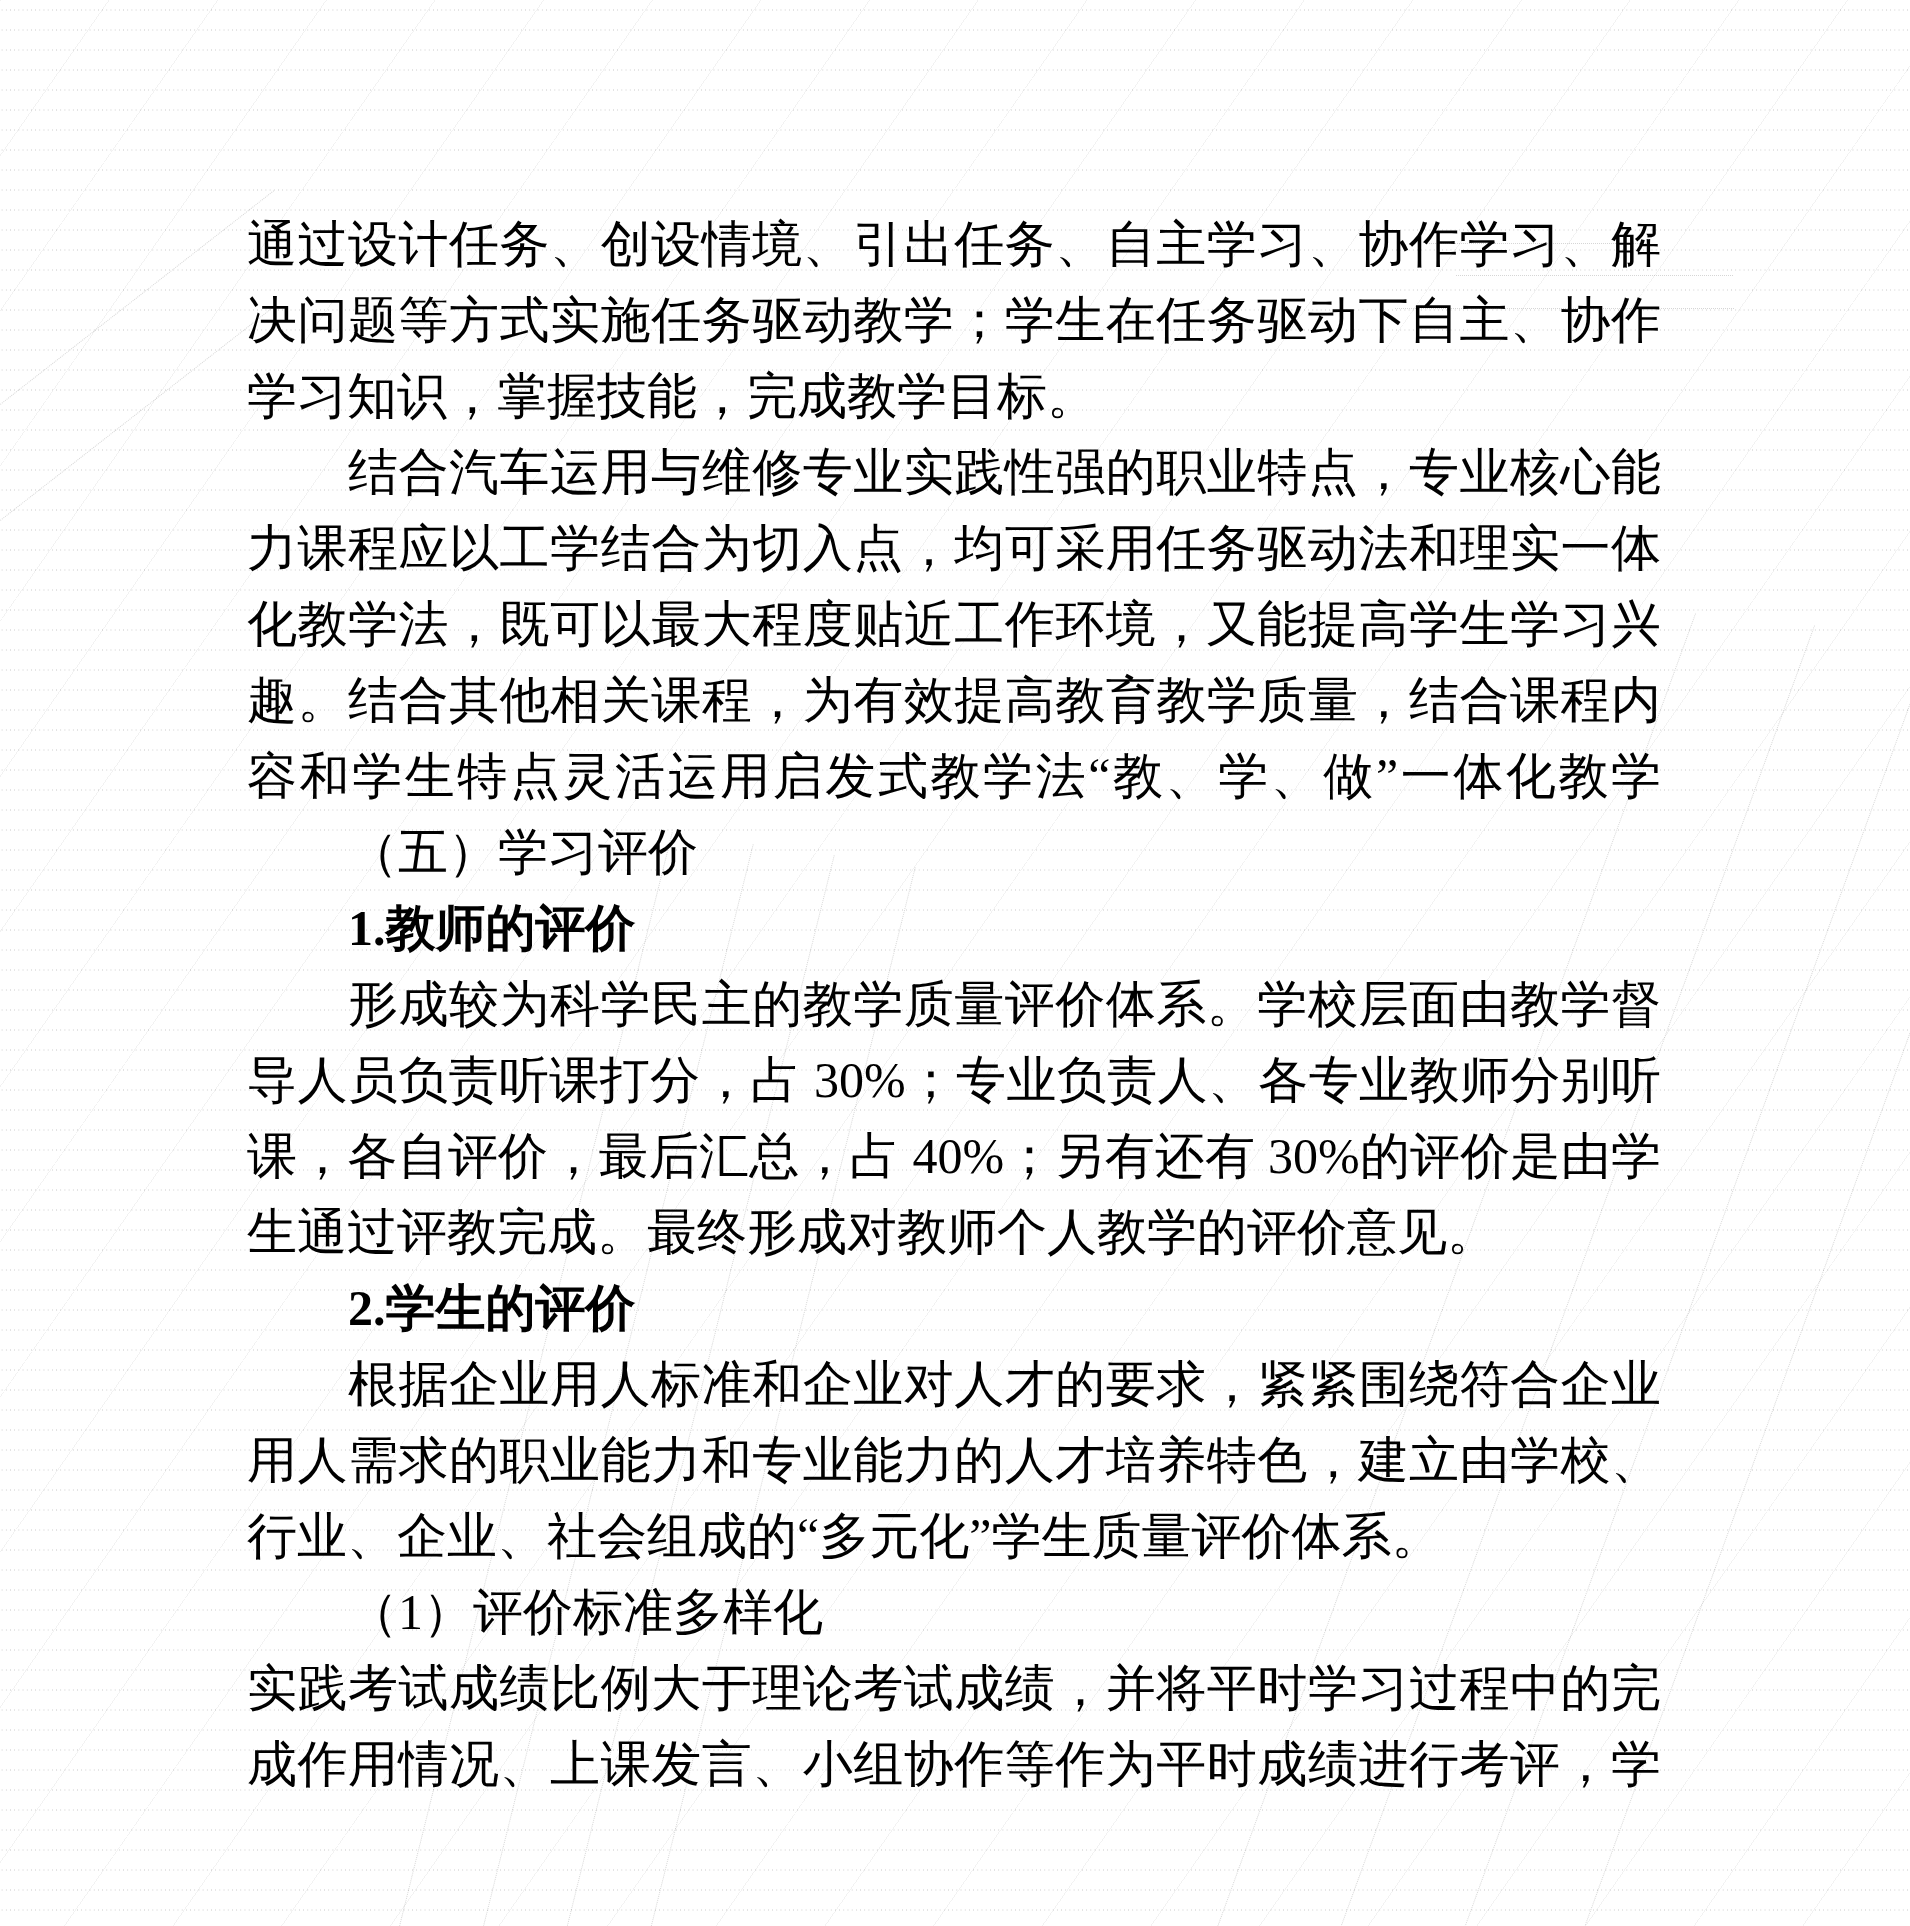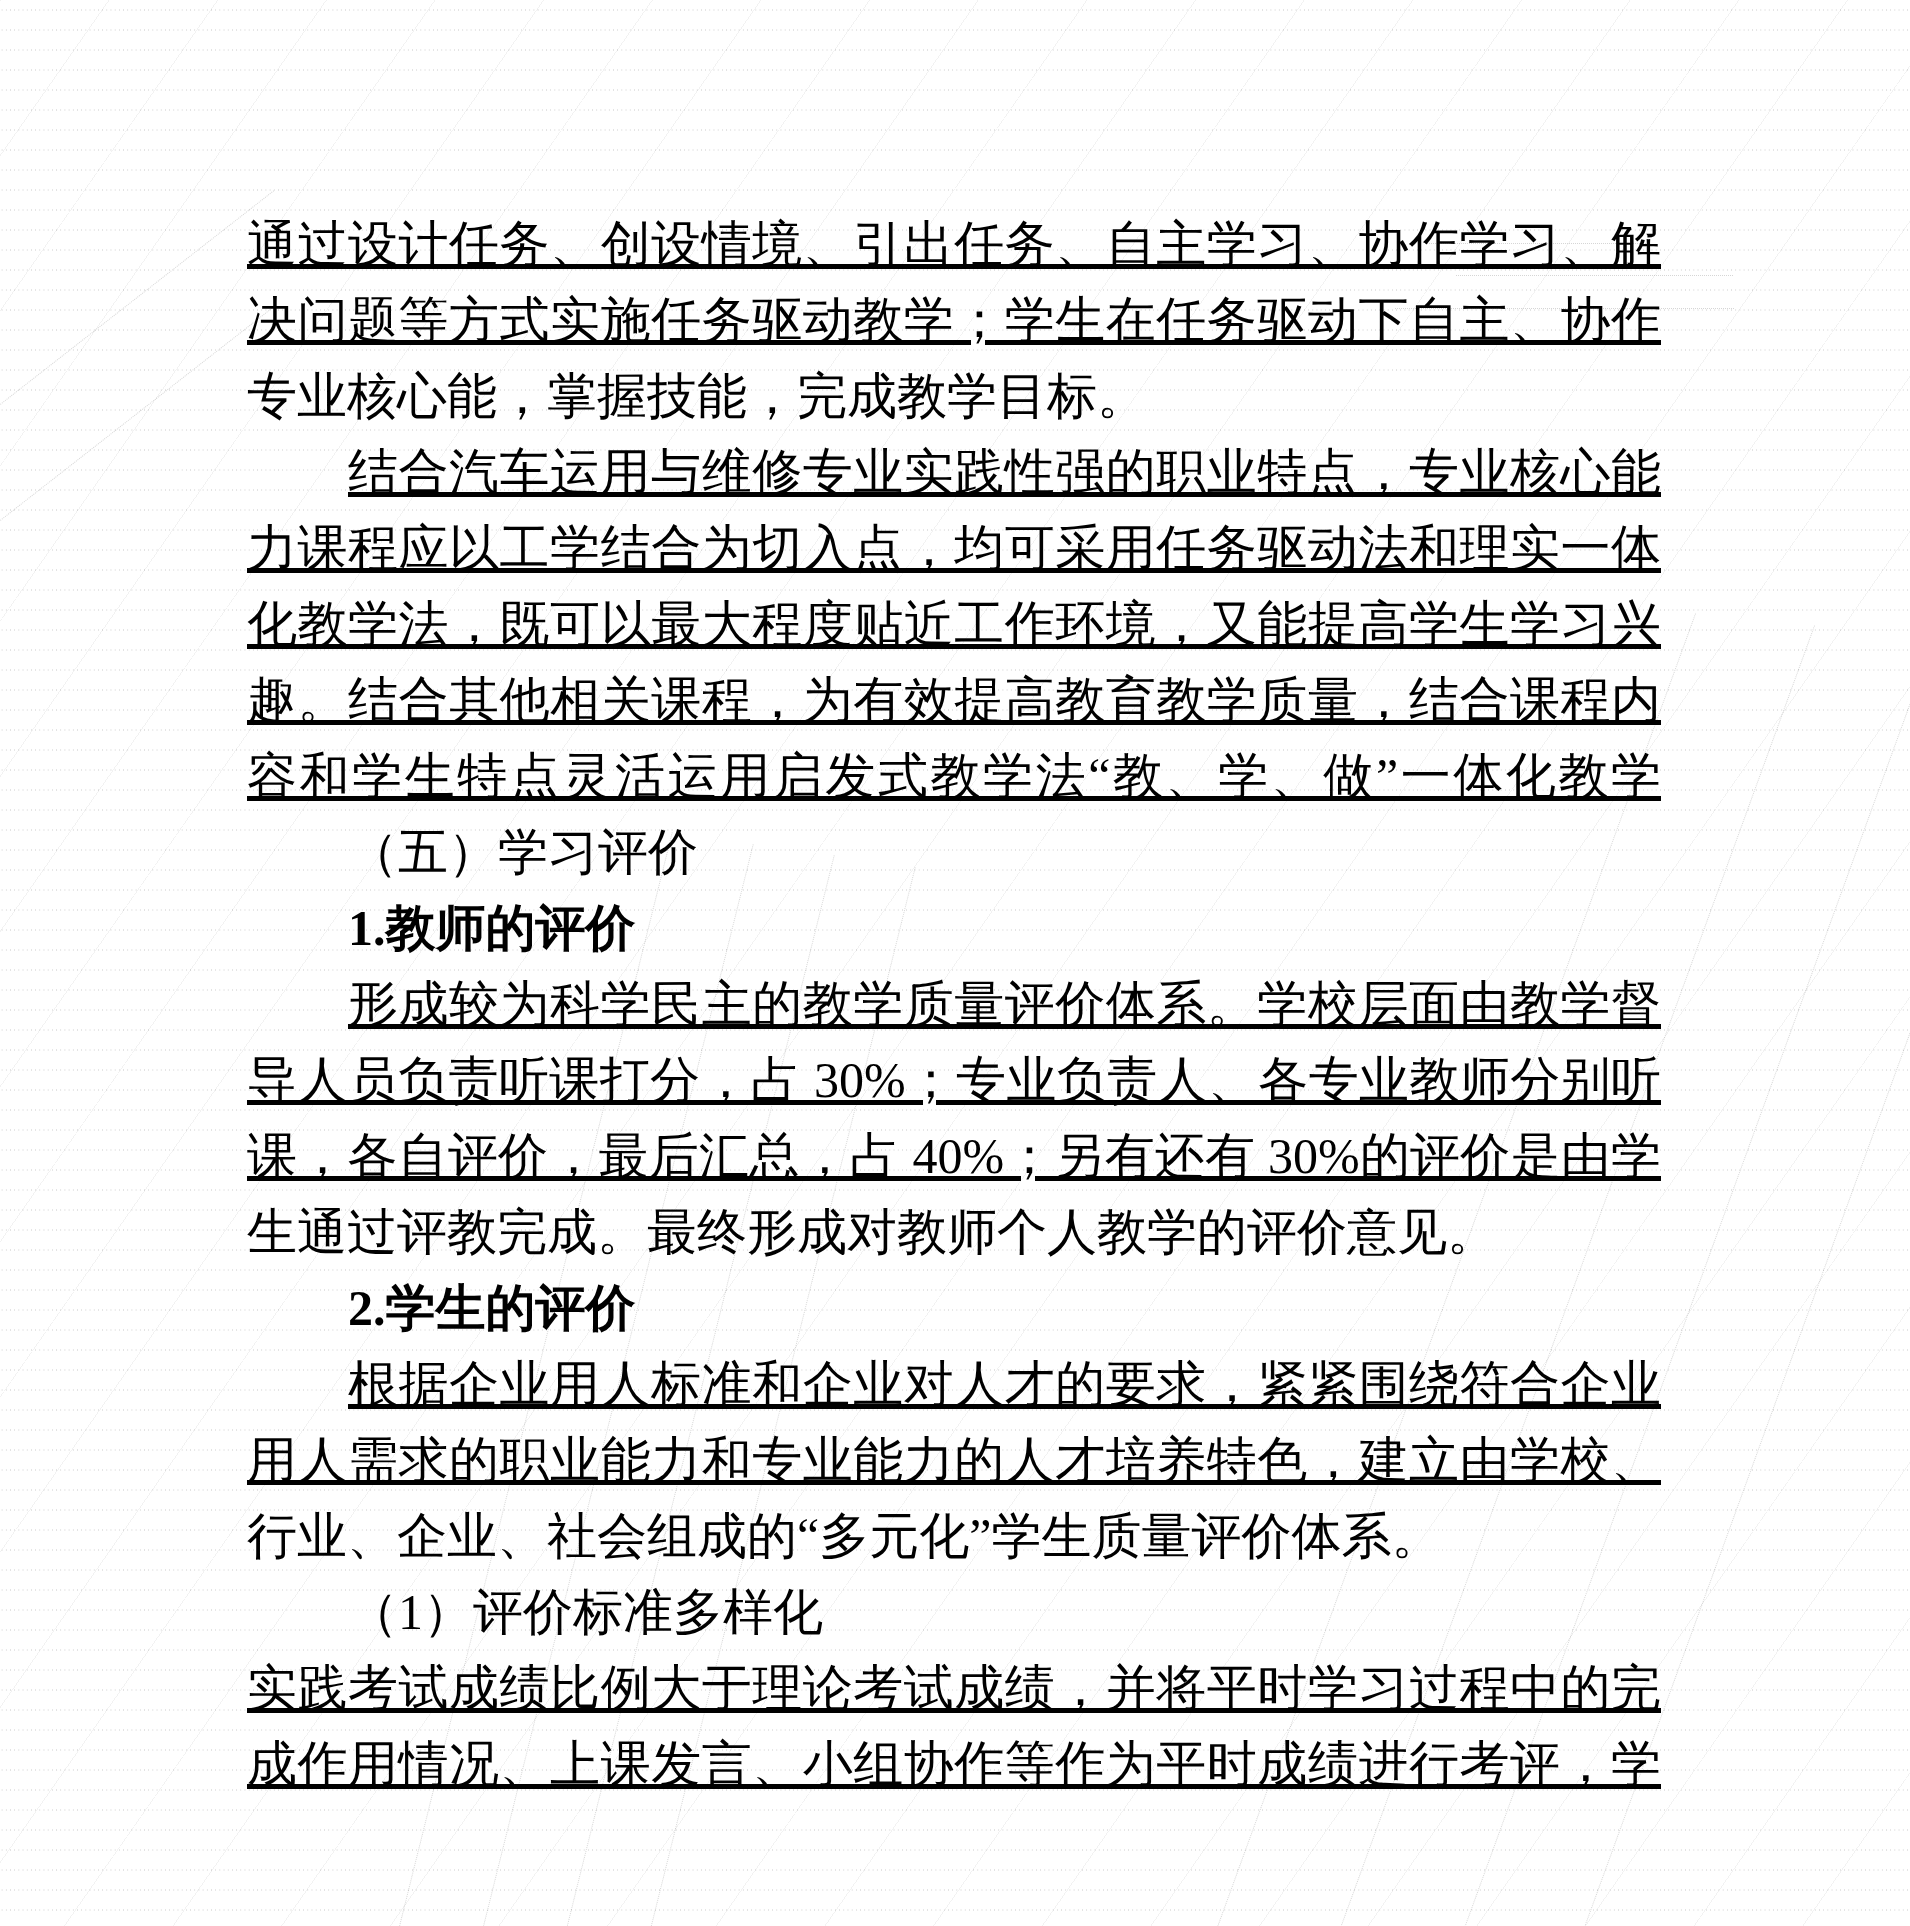--- a/index.html
+++ b/index.html
@@ -45,21 +45,20 @@
   }
   .line{
     height:76px;
     overflow:hidden;
     text-align:left;
     white-space:normal;
   }
   .line.justify{
     text-align:justify;
     text-align-last:justify;
-    text-decoration:underline;
   }
   .line.indent{ text-indent:101px; }
   .line.bold{ font-weight:700; }
 </style>
 </head>
 <body>
 
 <div class="page">
 
   <div class="wm-dots"></div>
@@ -78,21 +77,21 @@
   <div class="diag" style="left:0px;top:404px;width:347px;transform:rotate(-38deg);"></div>
   <div class="diag" style="left:0px;top:520px;width:347px;transform:rotate(-38deg);"></div>
 
   <div class="hseg" style="left:1425px;top:243px;width:223px;"></div>
   <div class="hseg" style="left:1456px;top:275px;width:277px;"></div>
   <div class="hseg" style="left:1395px;top:308px;width:339px;"></div>
 
   <div class="text-block">
       <div class="line justify">通过设计任务、创设情境、引出任务、自主学习、协作学习、解</div>
       <div class="line justify">决问题等方式实施任务驱动教学；学生在任务驱动下自主、协作</div>
-      <div class="line">专业核心能，掌握技能，完成教学目标。</div>
+      <div class="line">学习知识，掌握技能，完成教学目标。</div>
       <div class="line justify indent">结合汽车运用与维修专业实践性强的职业特点，专业核心能</div>
       <div class="line justify">力课程应以工学结合为切入点，均可采用任务驱动法和理实一体</div>
       <div class="line justify">化教学法，既可以最大程度贴近工作环境，又能提高学生学习兴</div>
       <div class="line justify">趣。结合其他相关课程，为有效提高教育教学质量，结合课程内</div>
       <div class="line justify">容和学生特点灵活运用启发式教学法“教、学、做”一体化教学</div>
       <div class="line indent">（五）学习评价</div>
       <div class="line indent bold">1.教师的评价</div>
       <div class="line justify indent">形成较为科学民主的教学质量评价体系。学校层面由教学督</div>
       <div class="line justify">导人员负责听课打分，占 30%；专业负责人、各专业教师分别听</div>
       <div class="line justify">课，各自评价，最后汇总，占 40%；另有还有 30%的评价是由学</div>

